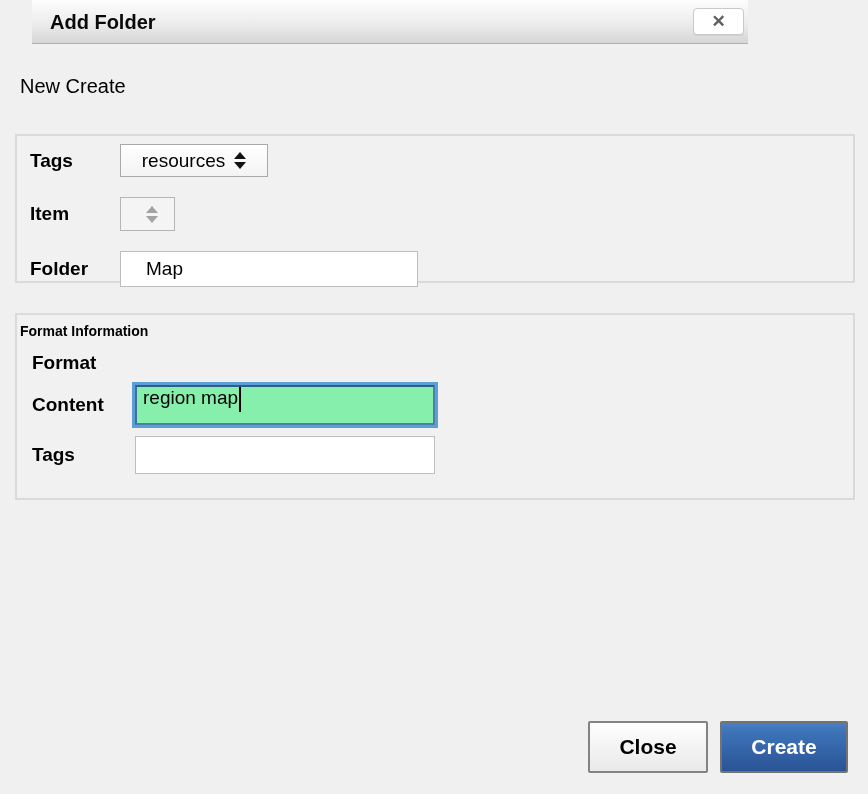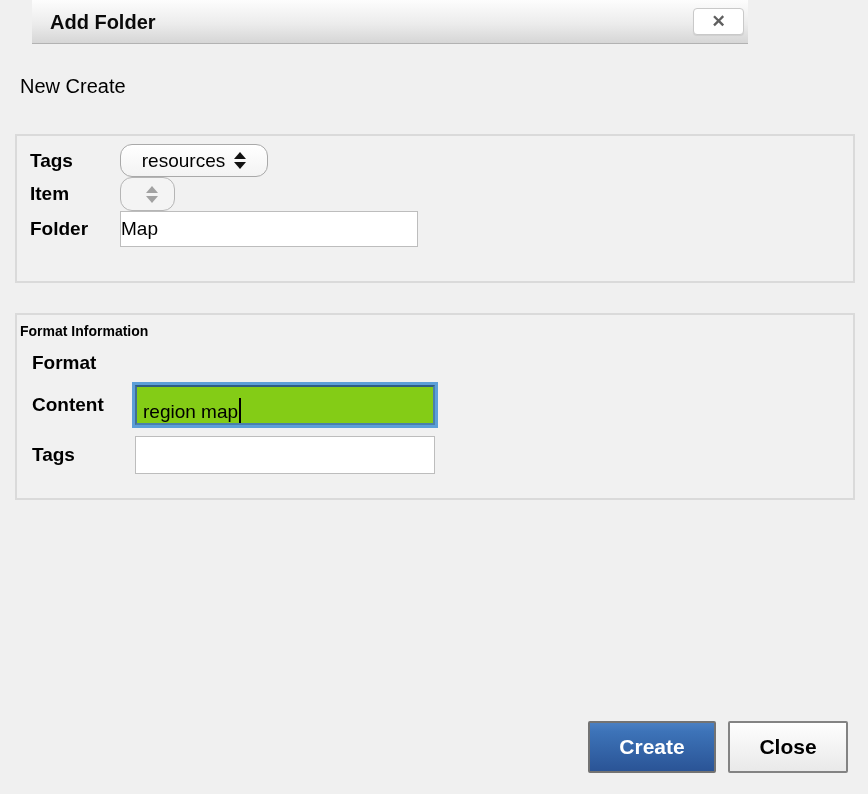--- a/index.html
+++ b/index.html
@@ -34,59 +34,59 @@
 
   
   .box {
     position:absolute; left:15px; width:840px; box-sizing:border-box;
     border:2px solid #dadada; background:#f1f1f1;
   }
   .box1 { top:134px; height:149px; padding:8px 0 0 13px; }
   .box2 { top:313px; height:187px; padding:4px 0 0 3px; }
 
   .row { display:flex; align-items:center; }
-  .box1 .row + .row { margin-top:0; }
+  .box1 .row + .row { margin-top:20px; }
   .box2 .row { margin-left:12px; }
   .box2 .row + .row { margin-top:11px; }
 
   .field-label { font-weight:bold; font-size:19px; }
   .box1 .field-label { width:90px; }
   .box2 .field-label { width:103px; }
 
   .section-heading { font-size:14px; font-weight:bold; margin:0 0 9px 0; line-height:24px; }
 
   
   .mac-select {
     display:inline-flex; align-items:center; justify-content:center;
-    border:1px solid #a9a9a9; border-radius:12px; height:33px; box-sizing:border-box;
+    border:1px solid #a9a9a9; border-radius:0; height:33px; box-sizing:border-box;
     background:linear-gradient(#ffffff,#f3f3f3); cursor:default;
   }
   .sel-resources { width:148px; }
   .sel-item { width:55px; height:34px; background:#f4f4f4; border-color:#b5b5b5; }
   .sel-text { font-size:19px; margin-right:9px; }
   .arrows { display:flex; flex-direction:column; gap:3px; align-items:center; }
   .tri-up   { width:0; height:0; border-left:6px solid transparent; border-right:6px solid transparent; border-bottom:7px solid #111; }
   .tri-down { width:0; height:0; border-left:6px solid transparent; border-right:6px solid transparent; border-top:7px solid #111; }
   .sel-item .tri-up   { border-bottom-color:#a2a2a2; }
   .sel-item .tri-down { border-top-color:#a2a2a2; }
 
   
   input.text {
     height:36px; width:298px; box-sizing:border-box;
     border:1px solid #bdbdbd; background:#fff;
-    font-size:19px; font-family:inherit; color:#000; padding:0 0;
+    font-size:19px; font-family:inherit; color:#000; padding:0 25px;
   }
   .box2 input.text { width:300px; height:38px; }
 
   
   .content-wrap {
-    width:300px; height:40px; box-sizing:border-box; background:#84cc16;
+    width:300px; height:40px; box-sizing:border-box; background:#86efac;
     border:2px solid #4a80ab; border-top-color:#2f5e84; border-left-color:#3f6f97;
     box-shadow:0 0 0 3px #5c9fd8;
-    display:flex; align-items:flex-end; padding:0 6px; cursor:text;
+    display:flex; align-items:flex-start; padding:0 6px; cursor:text;
   }
   .content-text { font-size:19px; white-space:pre; }
   .caret { display:inline-block; width:2px; height:25px; background:#000; margin-left:1px; }
 
   
   .btns { position:absolute; left:588px; top:721px; display:flex; gap:12px; }
   .btn {
     height:52px; box-sizing:border-box; border-radius:2px; cursor:pointer;
     display:flex; align-items:center; justify-content:center;
     font-weight:bold; font-size:21px; font-family:inherit;
@@ -151,15 +151,15 @@
       <span class="caret"></span>
     </div>
   </div>
   <div class="row">
     <span class="field-label">Tags</span>
     <input class="text" type="text" value="" style="">
   </div>
 </div>
 
 <div class="btns">
+  <button class="btn btn-close">Close</button>
   <button class="btn btn-create">Create</button>
-  <button class="btn btn-close">Close</button>
 </div>
 
 </body></html>

